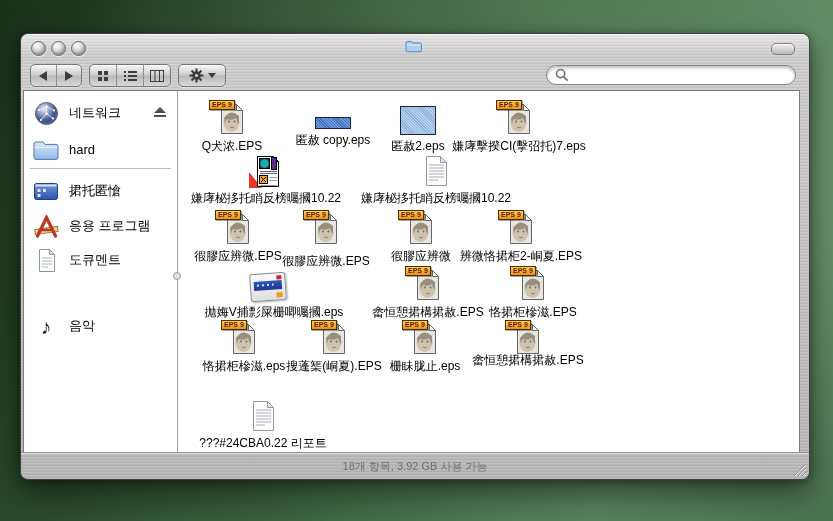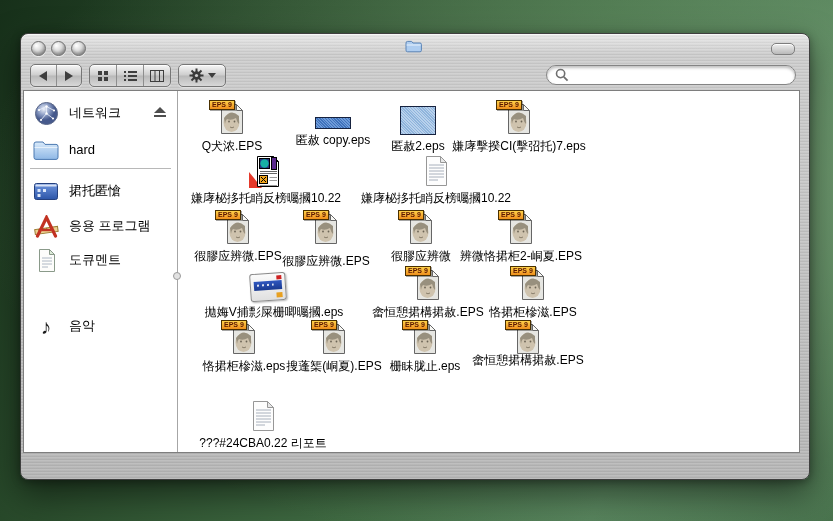--- a/index.html
+++ b/index.html
@@ -521,15 +521,30 @@
      <line x1="5" y1="22" x2="20" y2="22"></line>
                   <line x1="5" y1="25" x2="14" y2="25"></line>
                 </g>
               </svg>
             </span>
     <span class="file-label" style="left:85px;top:346px">???#24CBA0.22 리포트</span>
   </div>
         </div>
     </div>
 
+    <div class="statusbar">
+      <div class="status-text">18개 항목, 3.92 GB 사용 가능</div>
+      <svg class="resize-grip" width="13" height="13">
+        <g stroke="#8c8c8c">
+            <line x1="1" y1="13" x2="13" y2="1"></line>
+            <line x1="5" y1="13" x2="13" y2="5"></line>
+            <line x1="9" y1="13" x2="13" y2="9"></line>
+          </g>
+        <g stroke="#efefef">
+            <line x1="2" y1="13" x2="13" y2="2"></line>
+            <line x1="6" y1="13" x2="13" y2="6"></line>
+            <line x1="10" y1="13" x2="13" y2="10"></line>
+          </g>
+      </svg>
+    </div>
 
   </div>
 </div>
 
 </body></html>

